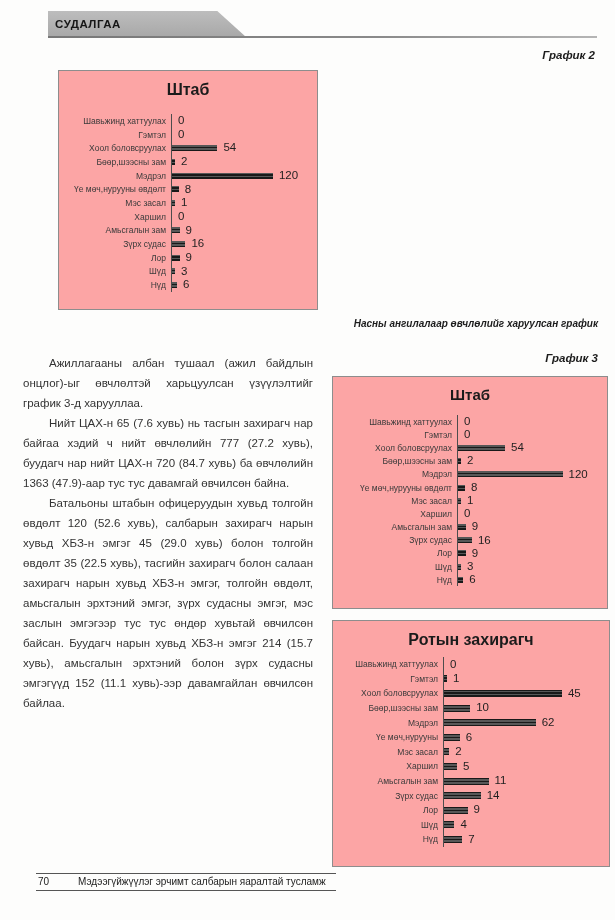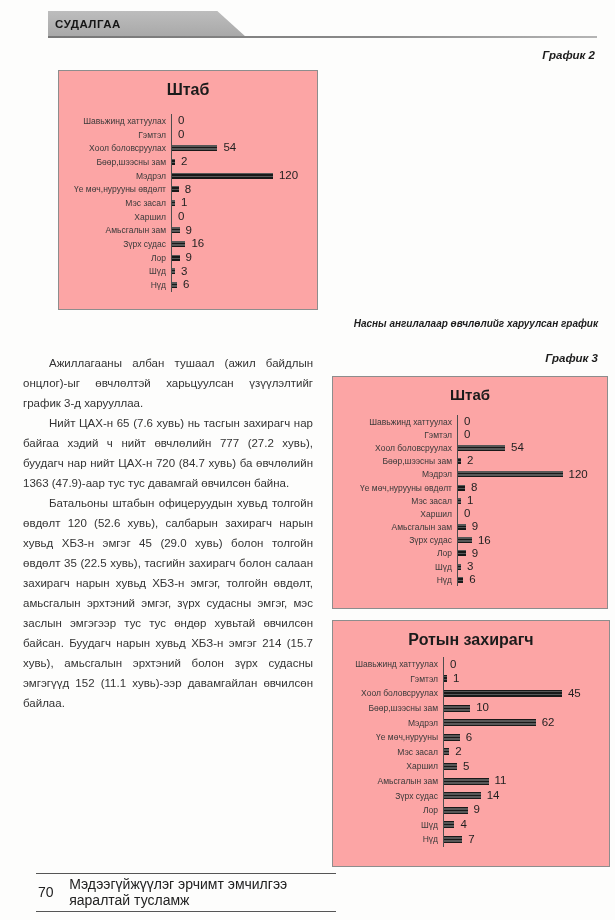--- a/index.html
+++ b/index.html
@@ -74,21 +74,21 @@
     position:absolute; left:23px; top:353px; width:290px;
     font-size:11.5px; line-height:20px; text-align:justify; color:#333;
   }
   .body-text p { text-indent:26px; }
 
   
   .footer {
     position:absolute; left:36px; top:873px; width:300px;
     border-top:1.5px solid #555; border-bottom:1.5px solid #555;
     display:flex; align-items:center; padding:2px 0 3px 2px;
-    font-size:14px; color:#222;
+    font-size:10px; color:#222;
   }
   .footer .pageno { width:40px; }
 </style>
 </head>
 <body>
 
 <div class="page">
 
   <div class="banner">
     <span>СУДАЛГАА</span>
@@ -386,16 +386,16 @@
           <div class="bar-area">
             <div class="bar" style="width: max(3px, 14% - 4.76px);"></div>
             <span class="val">7</span>
           </div>
         </div>
       </div>
   </div>
 
   <div class="footer">
     <span class="pageno">70</span>
-    <span>Мэдээгүйжүүлэг эрчимт эмчилгээ яаралтай тусламж</span>
+    <span>Мэдээгүйжүүлэг эрчимт салбарын яаралтай тусламж</span>
   </div>
 
 </div>
 
 </body></html>

